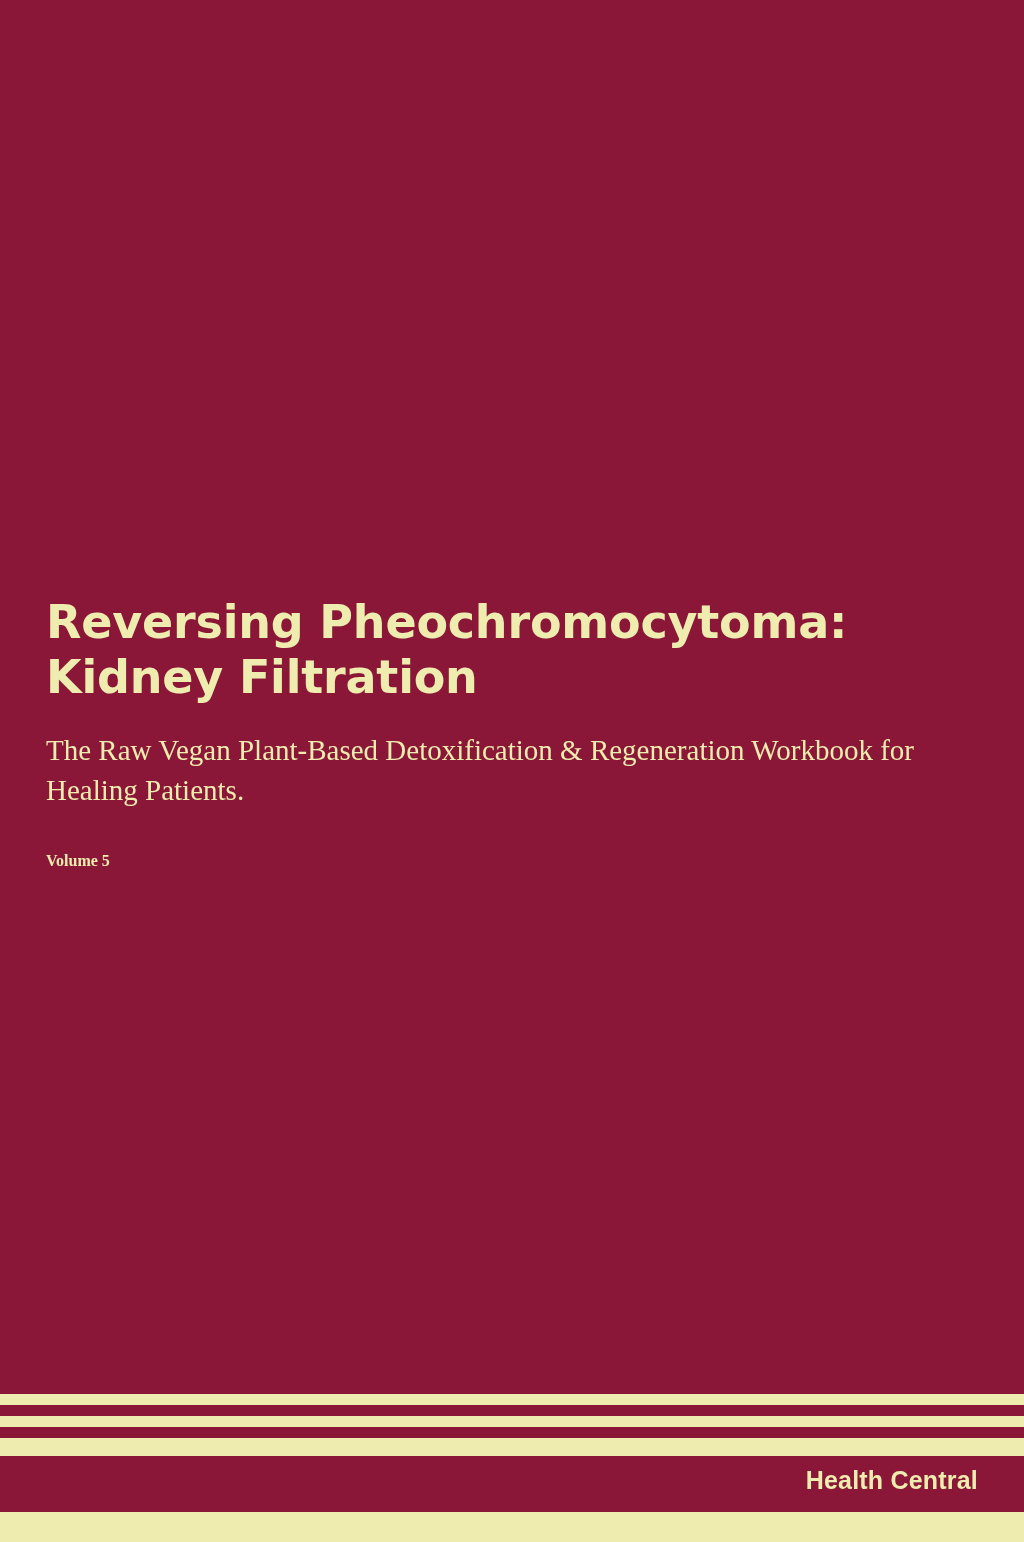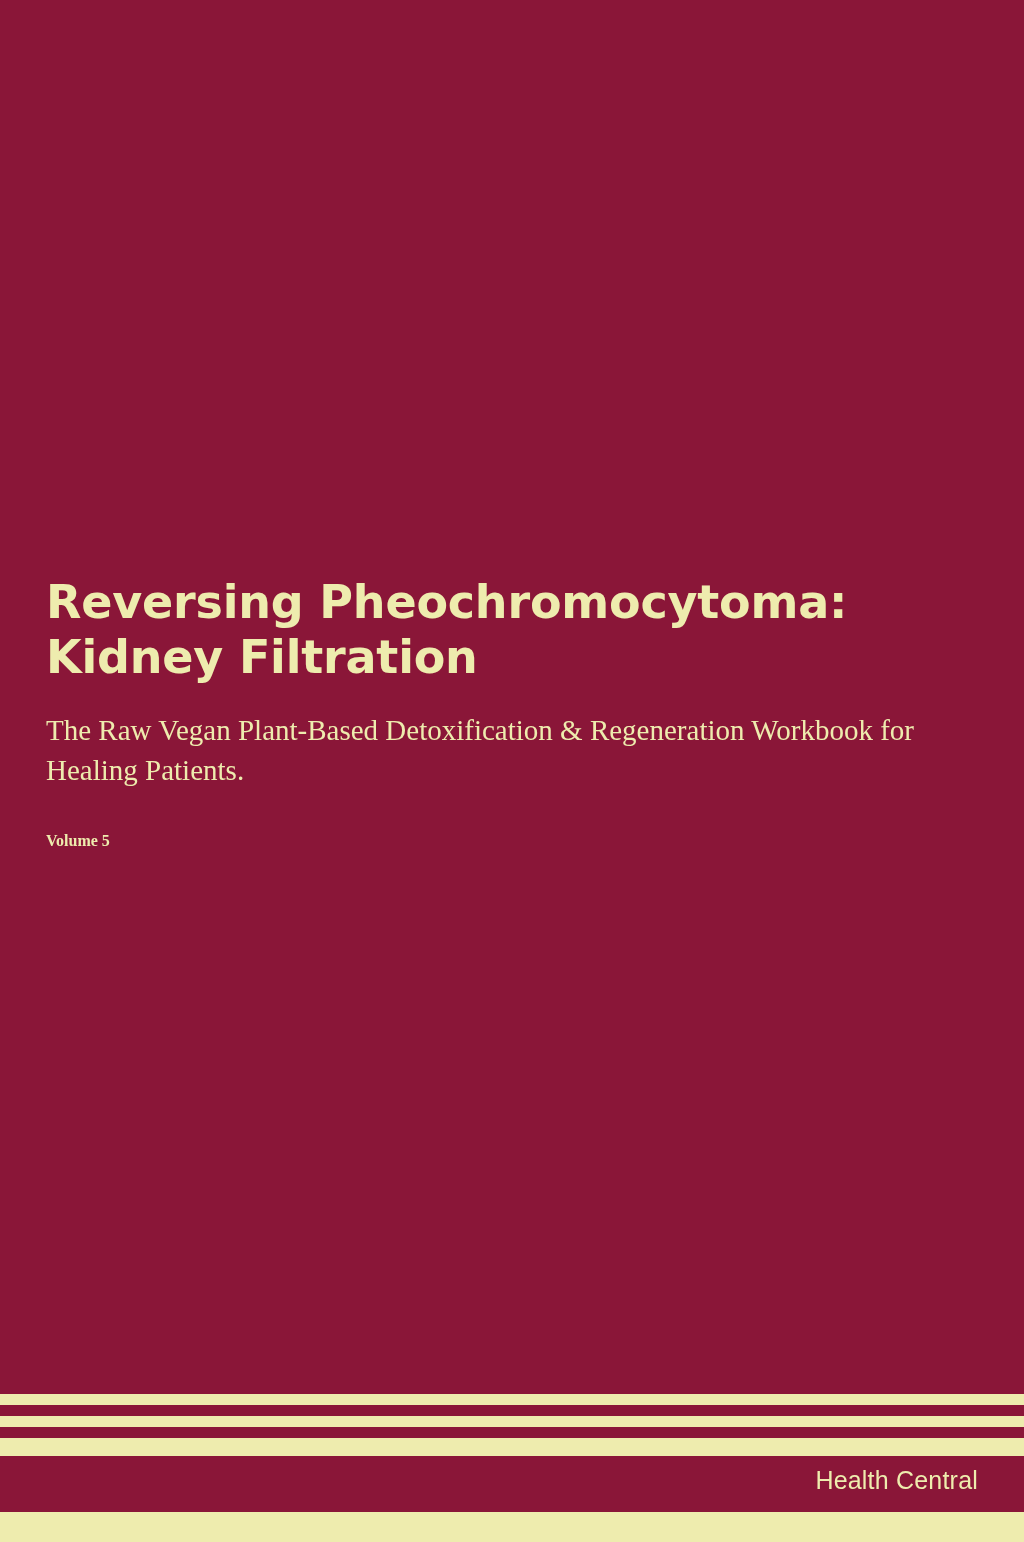--- a/index.html
+++ b/index.html
@@ -11,20 +11,21 @@
     height: 1542px;
     background: #8a1638;
     font-family: "Liberation Sans", sans-serif;
     overflow: hidden;
     position: relative;
   }
   .cover {
     position: absolute;
     inset: 0;
     background: #8a1638;
+    margin-top: 20px;
   }
   .title-block {
     position: absolute;
     left: 46px;
     top: 575px;
     width: 880px;
   }
   .book-title {
     font-family: "DejaVu Sans", sans-serif;
     font-weight: bold;
@@ -48,20 +49,21 @@
     color: #eeecae;
     margin: 0;
   }
   
   .footer-band {
     position: absolute;
     left: 0;
     right: 0;
     bottom: 0;
     height: 148px;
+    font-weight: bold;
   }
   .stripe {
     position: absolute;
     left: 0;
     right: 0;
     background: #eeecae;
   }
   .s1 { top: 0px;   height: 11px; }
   .s2 { top: 22px;  height: 11px; }
   .s3 { top: 44px;  height: 18px; }

